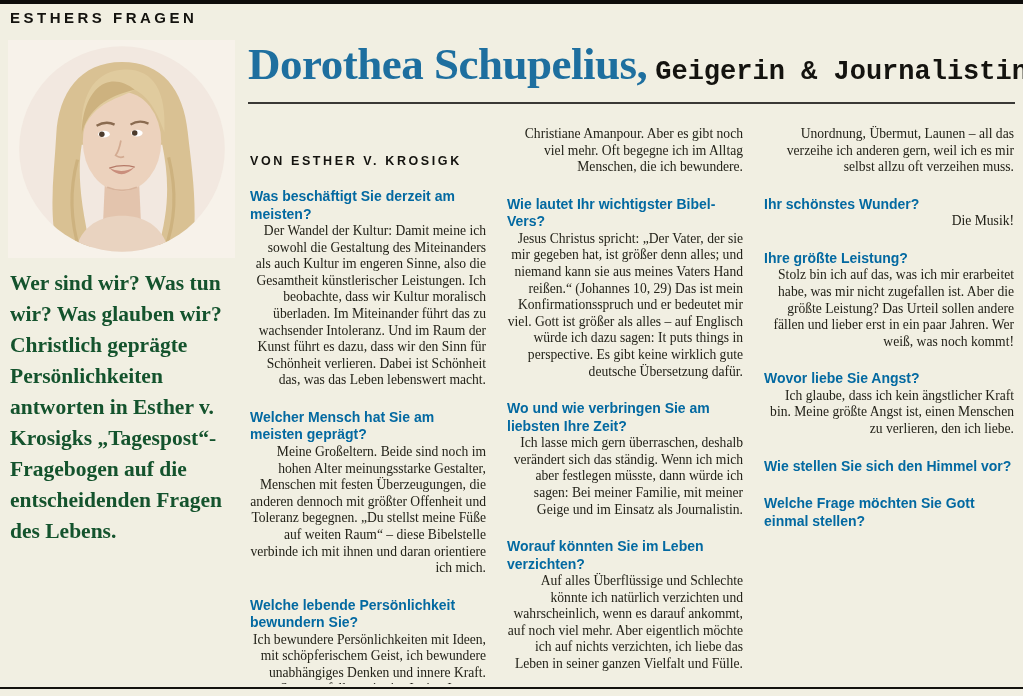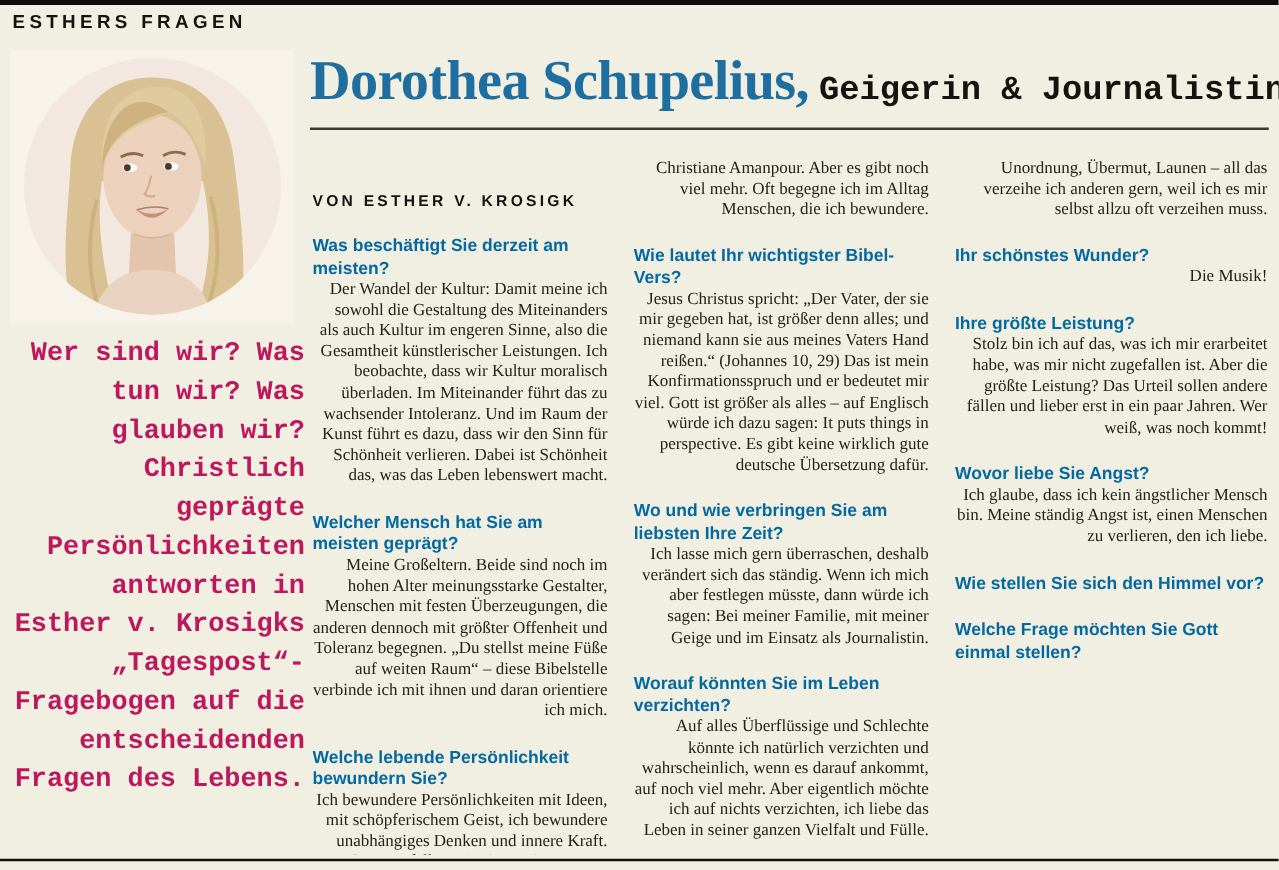--- a/index.html
+++ b/index.html
@@ -26,24 +26,23 @@
     color: #14130f;
   }
   .photo-box {
     position: absolute; left: 8px; top: 40px; width: 227px; height: 218px;
     background: #f7f2ea;
     display: flex; align-items: center; justify-content: center;
   }
   .photo-box svg { display: block; }
   .intro {
     position: absolute; left: 10px; top: 268px; width: 234px;
-    font-family: Liberation Mono, monospace;
+    font-family: Liberation Serif, serif;
     font-size: 21.5px; line-height: 31px; font-weight: bold;
-    color: #be185d;
-    text-align: right;
+    color: #14532d;
   }
   .headerblock {
     position: absolute; left: 248px; top: 40px; right: 8px;
   }
   .title-line { white-space: nowrap; }
   .title-name {
     font-family: "Liberation Serif", serif;
     font-weight: bold; font-size: 45px; line-height: 48px;
     color: #1e6f9f; letter-spacing: -0.5px;
   }
@@ -157,19 +156,19 @@
       <p class="answer">Auf alles Überflüssige und Schlechte könnte ich natürlich verzichten und wahrscheinlich, wenn es darauf ankommt, auf noch viel mehr. Aber eigentlich möchte ich auf nichts verzichten, ich liebe das Leben in seiner ganzen Vielfalt und Fülle.</p>
       <p class="question">Welche Fehler vergeben Sie anderen am ehesten? Und sich selbst?</p>
     </div>
   <div class="col">
       <p class="answer">Unordnung, Übermut, Launen – all das verzeihe ich anderen gern, weil ich es mir selbst allzu oft verzeihen muss.</p>
       <p class="question">Ihr schönstes Wunder?</p>
       <p class="answer">Die Musik!</p>
       <p class="question">Ihre größte Leistung?</p>
       <p class="answer">Stolz bin ich auf das, was ich mir erarbeitet habe, was mir nicht zugefallen ist. Aber die größte Leistung? Das Urteil sollen andere fällen und lieber erst in ein paar Jahren. Wer weiß, was noch kommt!</p>
       <p class="question">Wovor liebe Sie Angst?</p>
-      <p class="answer">Ich glaube, dass ich kein ängstlicher Mensch bin. Meine ständig Angst ist, einen Menschen zu verlieren, den ich liebe.</p>
+      <p class="answer">Ich glaube, dass ich kein ängstlicher Kraft bin. Meine größte Angst ist, einen Menschen zu verlieren, den ich liebe.</p>
       <p class="question">Wie stellen Sie sich den Himmel vor?</p>
       <p class="question">Welche Frage möchten Sie Gott einmal stellen?</p>
     </div>
 </div>
 
 <div class="bottombar"></div>
 
 </body></html>

